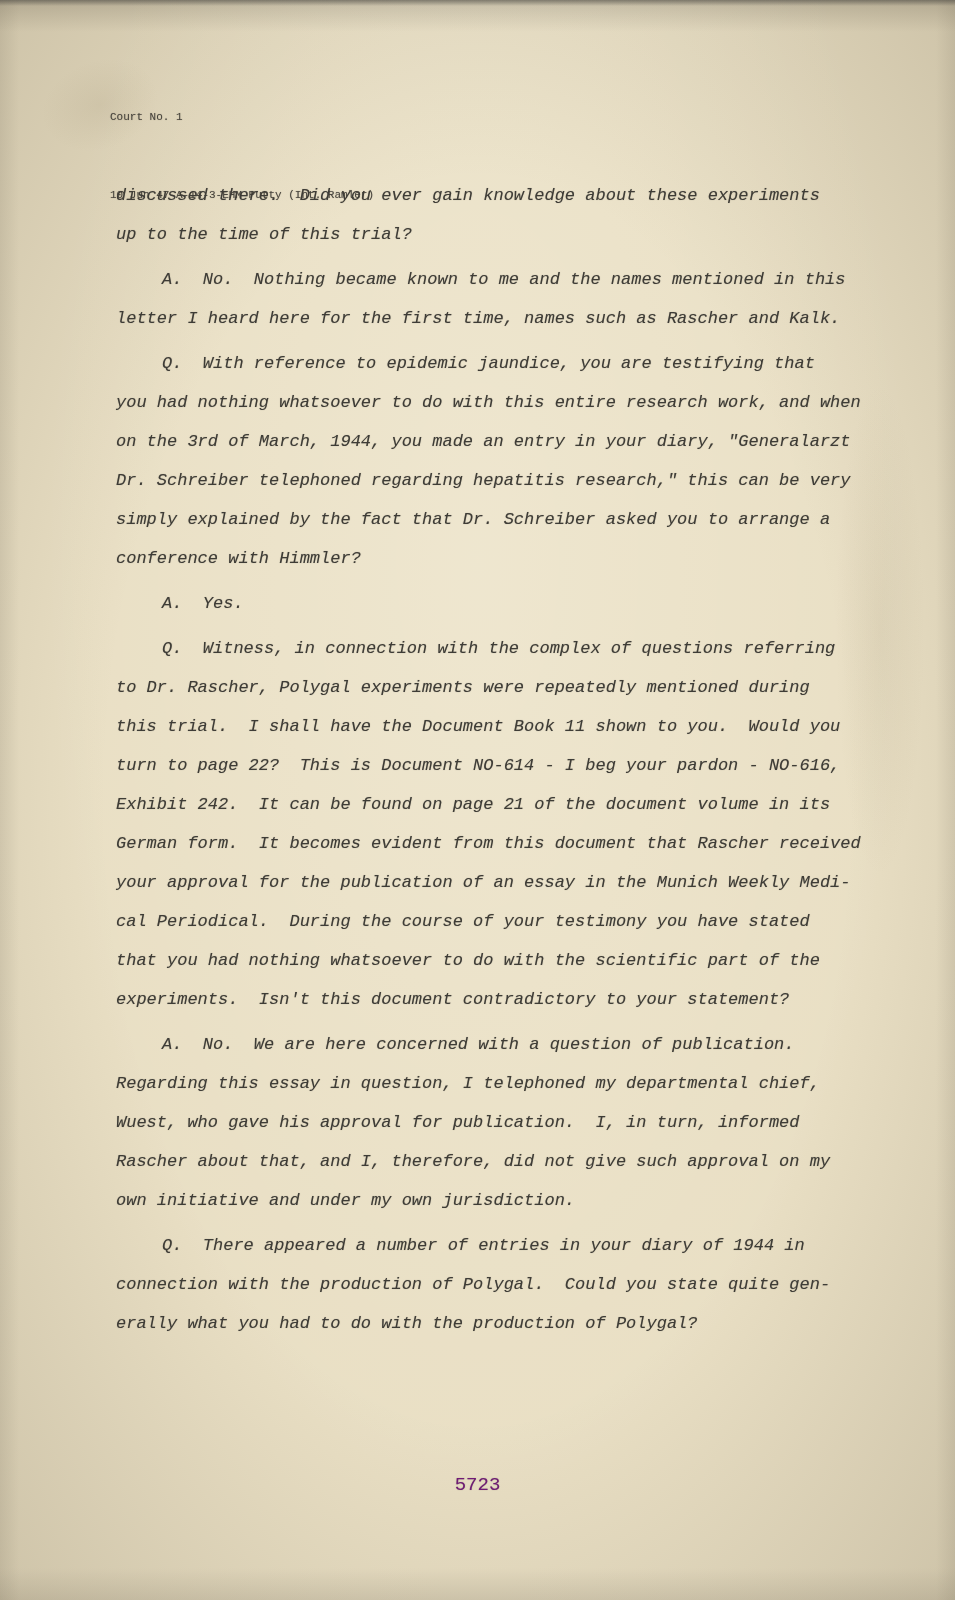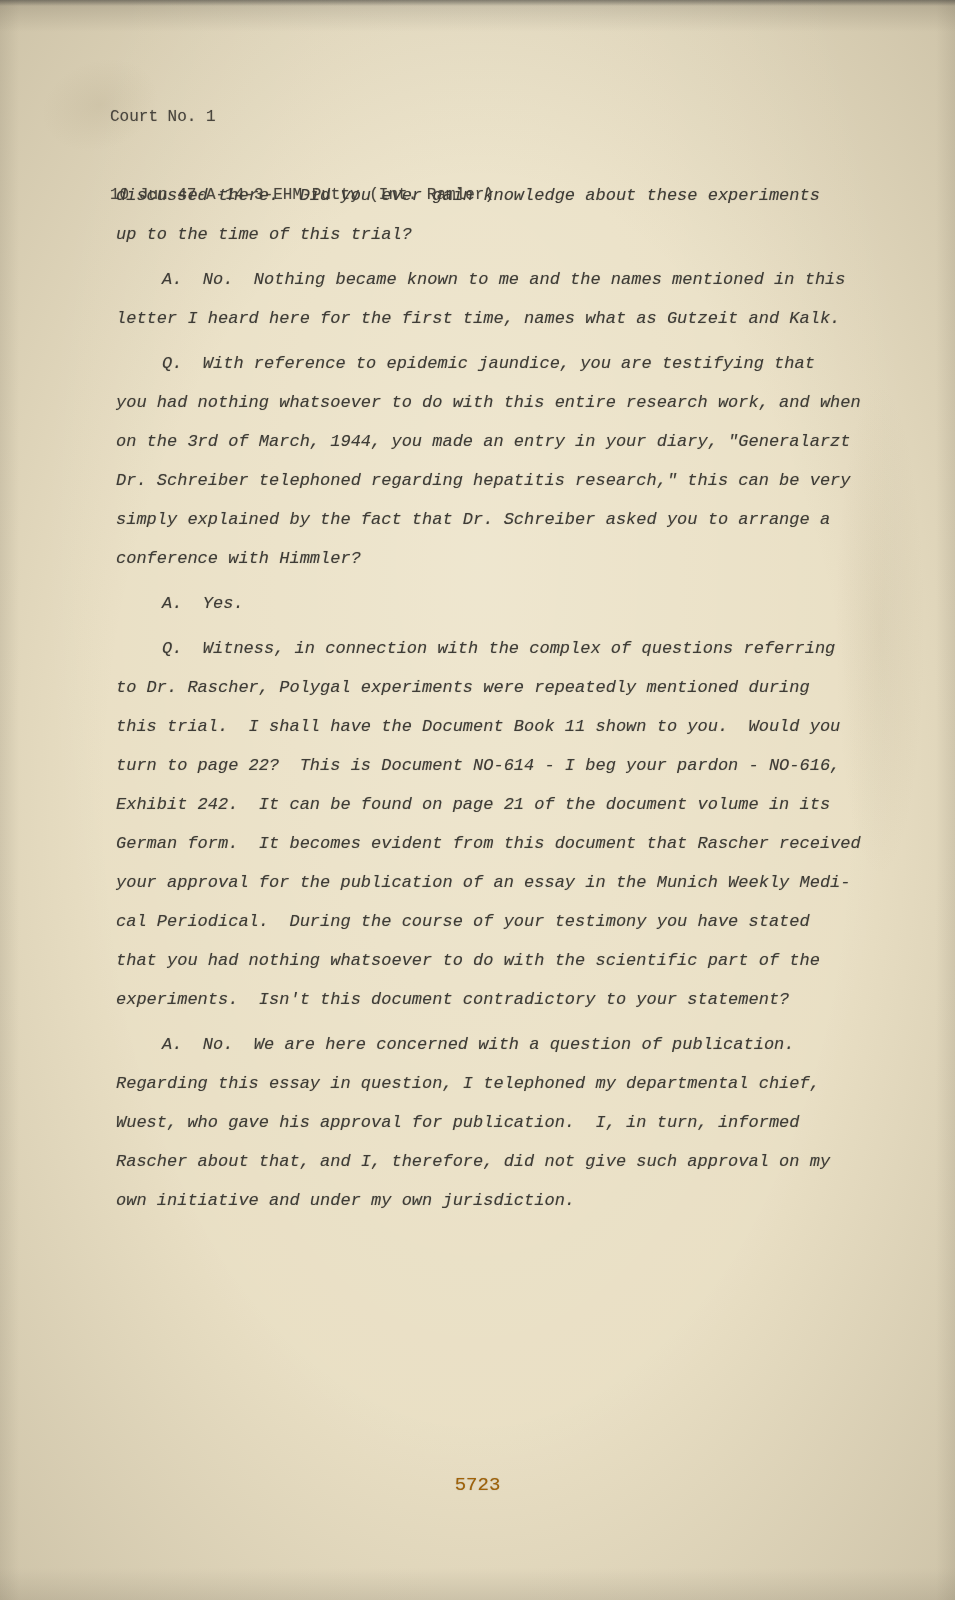--- a/index.html
+++ b/index.html
@@ -37,21 +37,21 @@
   .stain-b {
     position: absolute;
     right: 30px; top: 380px;
     width: 90px; height: 500px;
     background: radial-gradient(ellipse at center, rgba(140,125,95,0.10), rgba(140,125,95,0) 70%);
   }
   .header {
     position: absolute;
     left: 110px;
     top: 52px;
-    font-size: 16px;
+    font-size: 11px;
     line-height: 26px;
     color: #4a463e;
     text-shadow: 0 0 1px rgba(74,70,62,0.45);
     white-space: pre;
   }
   .content {
     position: absolute;
     left: 110px;
     top: 170px;
     width: 782px;
@@ -68,41 +68,41 @@
   .para.indent {
     text-indent: 46px;
   }
   .page-number {
     position: absolute;
     top: 1474px;
     left: 0;
     width: 100%;
     text-align: center;
     font-size: 19px;
-    color: #a16207;
+    color: #701a75;
     text-shadow: 0 0 1px rgba(67,64,58,0.45);
   }
 </style>
 </head>
 <body>
 
 <div class="scan-edge-top"></div>
 <div class="stain-a"></div>
 <div class="stain-b"></div>
 
 <div class="header">
   <div>Court No. 1</div>
   <div>10 Jun 47-A-14-3-EHM-Putty (Int. Ramler)</div>
 </div>
 
 <div class="content">
   <p class="para">discussed there.  Did you ever gain knowledge about these experiments
 up to the time of this trial?</p>
   <p class="para indent">A.  No.  Nothing became known to me and the names mentioned in this
-letter I heard here for the first time, names what as Gutzeit and Kalk.</p>
+letter I heard here for the first time, names such as Rascher and Kalk.</p>
   <p class="para indent">Q.  With reference to epidemic jaundice, you are testifying that
 you had nothing whatsoever to do with this entire research work, and when
 on the 3rd of March, 1944, you made an entry in your diary, "Generalarzt
 Dr. Schreiber telephoned regarding hepatitis research," this can be very
 simply explained by the fact that Dr. Schreiber asked you to arrange a
 conference with Himmler?</p>
   <p class="para indent">A.  Yes.</p>
   <p class="para indent">Q.  Witness, in connection with the complex of questions referring
 to Dr. Rascher, Polygal experiments were repeatedly mentioned during
 this trial.  I shall have the Document Book 11 shown to you.  Would you
@@ -111,15 +111,18 @@
 German form.  It becomes evident from this document that Rascher received
 your approval for the publication of an essay in the Munich Weekly Medi-
 cal Periodical.  During the course of your testimony you have stated
 that you had nothing whatsoever to do with the scientific part of the
 experiments.  Isn't this document contradictory to your statement?</p>
   <p class="para indent">A.  No.  We are here concerned with a question of publication.
 Regarding this essay in question, I telephoned my departmental chief,
 Wuest, who gave his approval for publication.  I, in turn, informed
 Rascher about that, and I, therefore, did not give such approval on my
 own initiative and under my own jurisdiction.</p>
+  <p class="para indent">Q.  There appeared a number of entries in your diary of 1944 in
+connection with the production of Polygal.  Could you state quite gen-
+erally what you had to do with the production of Polygal?</p>
 </div>
 
 <div class="page-number">5723</div>
 
 </body></html>

